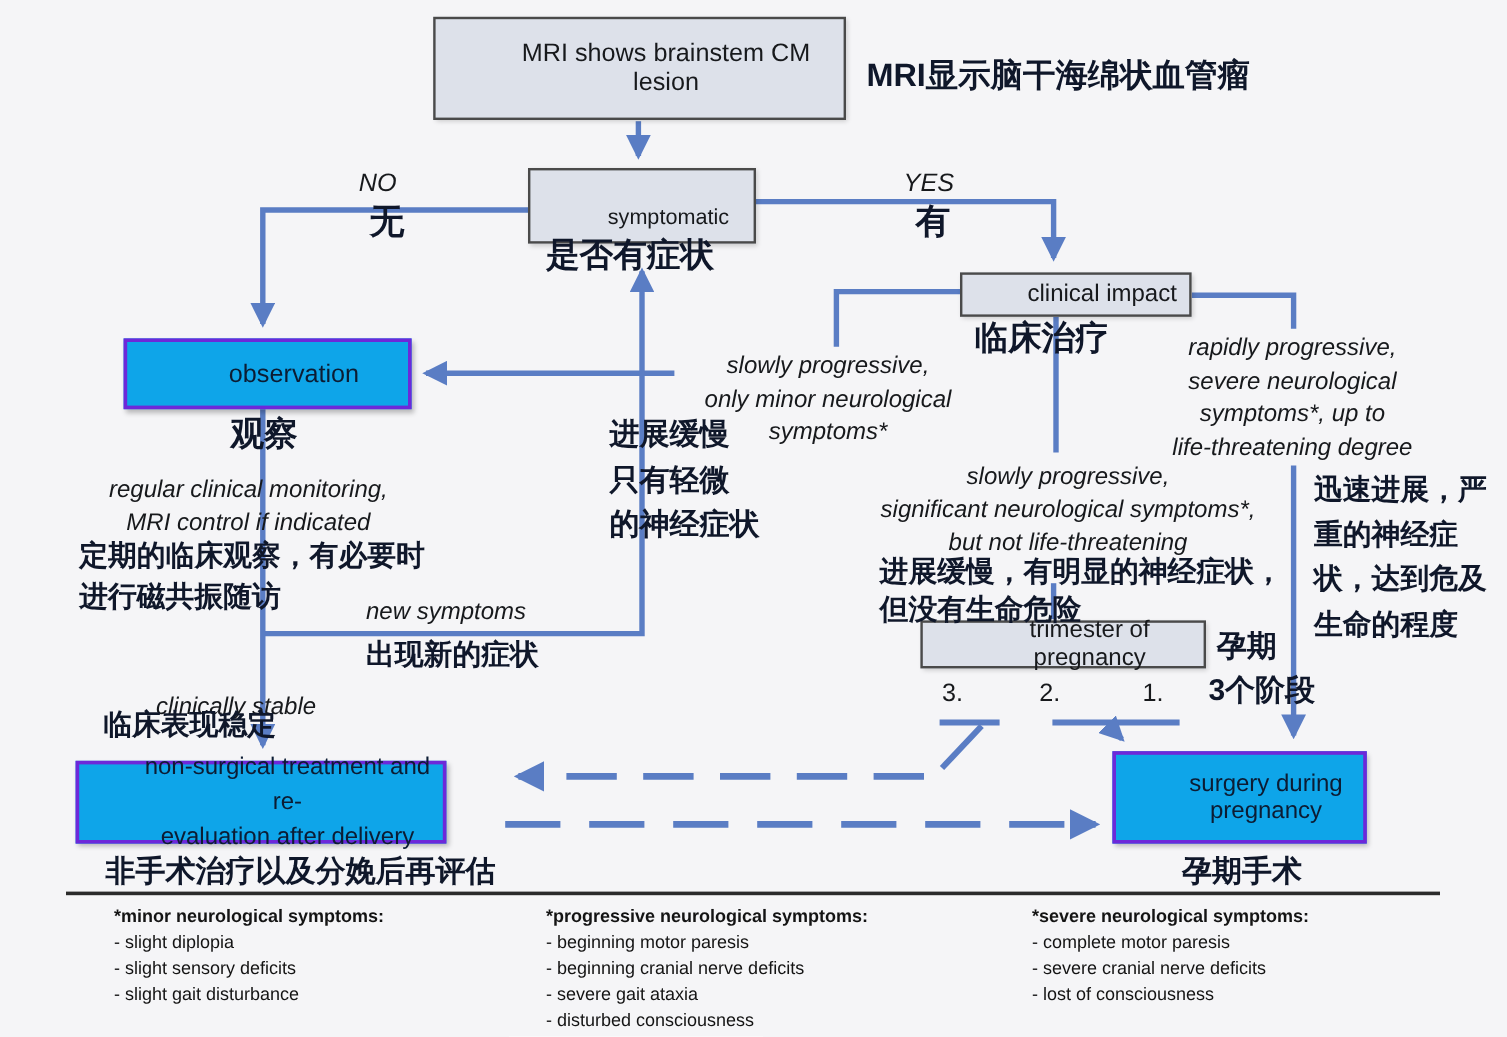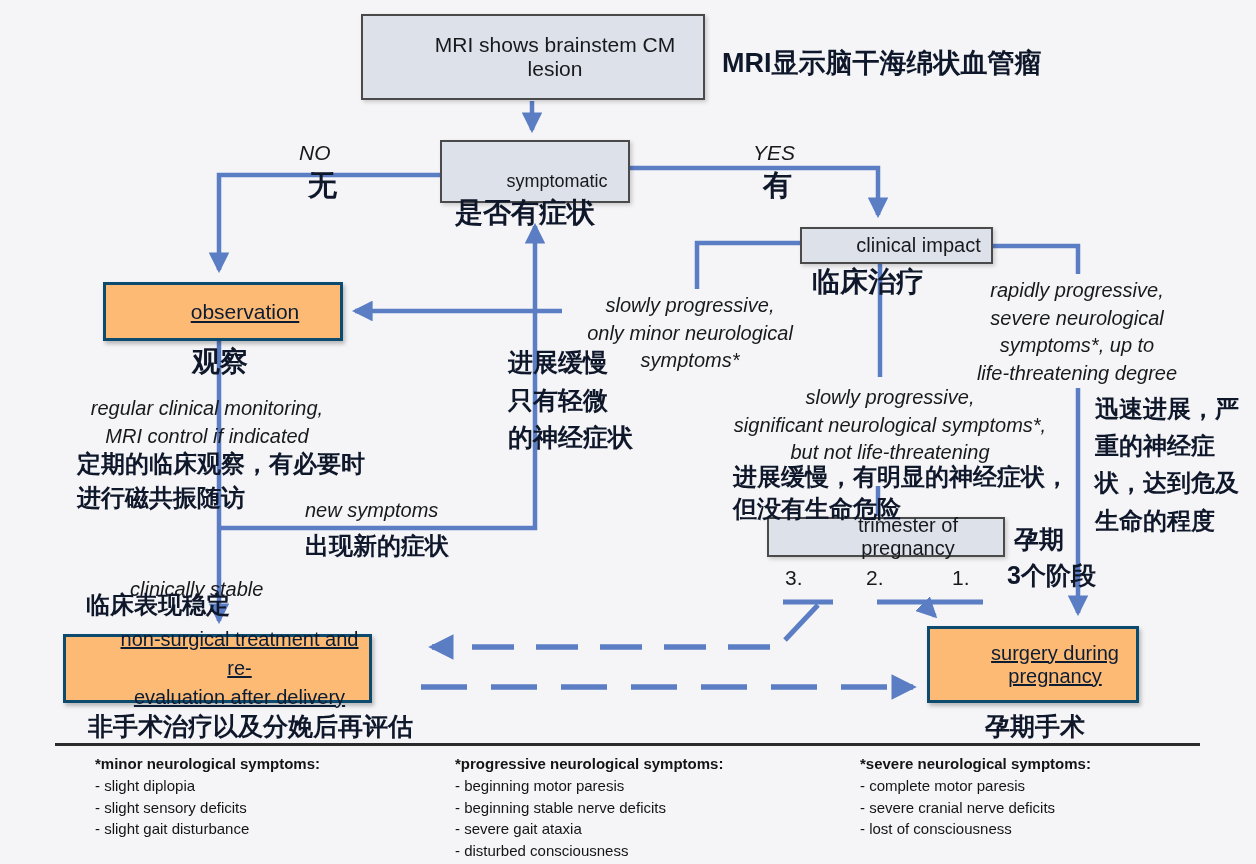--- a/index.html
+++ b/index.html
@@ -12,23 +12,22 @@
   svg.connectors{position:absolute;left:0;top:0;z-index:1;}
   .node{
     position:absolute;z-index:2;display:flex;align-items:center;justify-content:center;
     text-align:center;box-sizing:border-box;padding-left:44px;
   }
   .node.gray{
     background:#dde1ea;border:2px solid #4a4a4a;color:#17191c;
     box-shadow:2px 2px 4px rgba(0,0,0,.18);
   }
   .node.blue{
-    background:#fdba74;border:3px solid #0c4a6e;color:#0c1c33;
+    background:#0ea5e9;border:3px solid #6d28d9;color:#0c1c33;
     box-shadow:2px 3px 4px rgba(0,0,0,.25);
-    text-decoration:underline;
   }
   .en{position:absolute;z-index:3;white-space:pre-line;line-height:1.38;color:#17191c;font-style:italic;}
   .zh{
     position:absolute;z-index:4;white-space:pre-line;
     color:#0f172a;font-weight:700;line-height:1.42;
   }
   .center{text-align:center;}
   .footer-line{position:absolute;z-index:2;background:#2b2b2b;}
   .footnote{position:absolute;z-index:3;font-size:15px;line-height:1.45;color:#141414;}
   .footnote .fn-title{font-weight:700;}
@@ -147,38 +146,38 @@
 
   <div class="zh" style="left:508px;top:344px;font-size:25px;line-height:1.5;">进展缓慢
 只有轻微
 的神经症状</div>
   <div class="zh" style="left:733px;top:461px;font-size:24px;line-height:1.35;">进展缓慢，有明显的神经症状，
 但没有生命危险</div>
   <div class="zh" style="left:1095px;top:390px;font-size:24px;line-height:1.55;">迅速进展，严
 重的神经症
 状，达到危及
 生命的程度</div>
-  <div class="zh" style="left:66px;top:447px;font-size:24px;line-height:1.4;margin-left:11px;">定期的临床观察，有必要时
+  <div class="zh" style="left:66px;top:447px;font-size:24px;line-height:1.4;">定期的临床观察，有必要时
 进行磁共振随访</div>
   <div class="zh" style="left:305px;top:529px;font-size:24px;">出现新的症状</div>
   <div class="zh" style="left:86px;top:588px;font-size:24px;">临床表现稳定</div>
 
   <div class="footer-line" style="left:55px;top:743px;width:1145px;height:3px;"></div>
 
   <div class="footnote" style="left:95px;top:753px;width:340px;">
     <div class="fn-title">*minor neurological symptoms:</div>
     <div>- slight diplopia</div>
     <div>- slight sensory deficits</div>
     <div>- slight gait disturbance</div>
   </div>
 
   <div class="footnote" style="left:455px;top:753px;width:380px;">
     <div class="fn-title">*progressive neurological symptoms:</div>
     <div>- beginning motor paresis</div>
-    <div>- beginning stable nerve deficits</div>
+    <div>- beginning cranial nerve deficits</div>
     <div>- severe gait ataxia</div>
     <div>- disturbed consciousness</div>
   </div>
 
   <div class="footnote" style="left:860px;top:753px;width:360px;">
     <div class="fn-title">*severe neurological symptoms:</div>
     <div>- complete motor paresis</div>
     <div>- severe cranial nerve deficits</div>
     <div>- lost of consciousness</div>
   </div>

